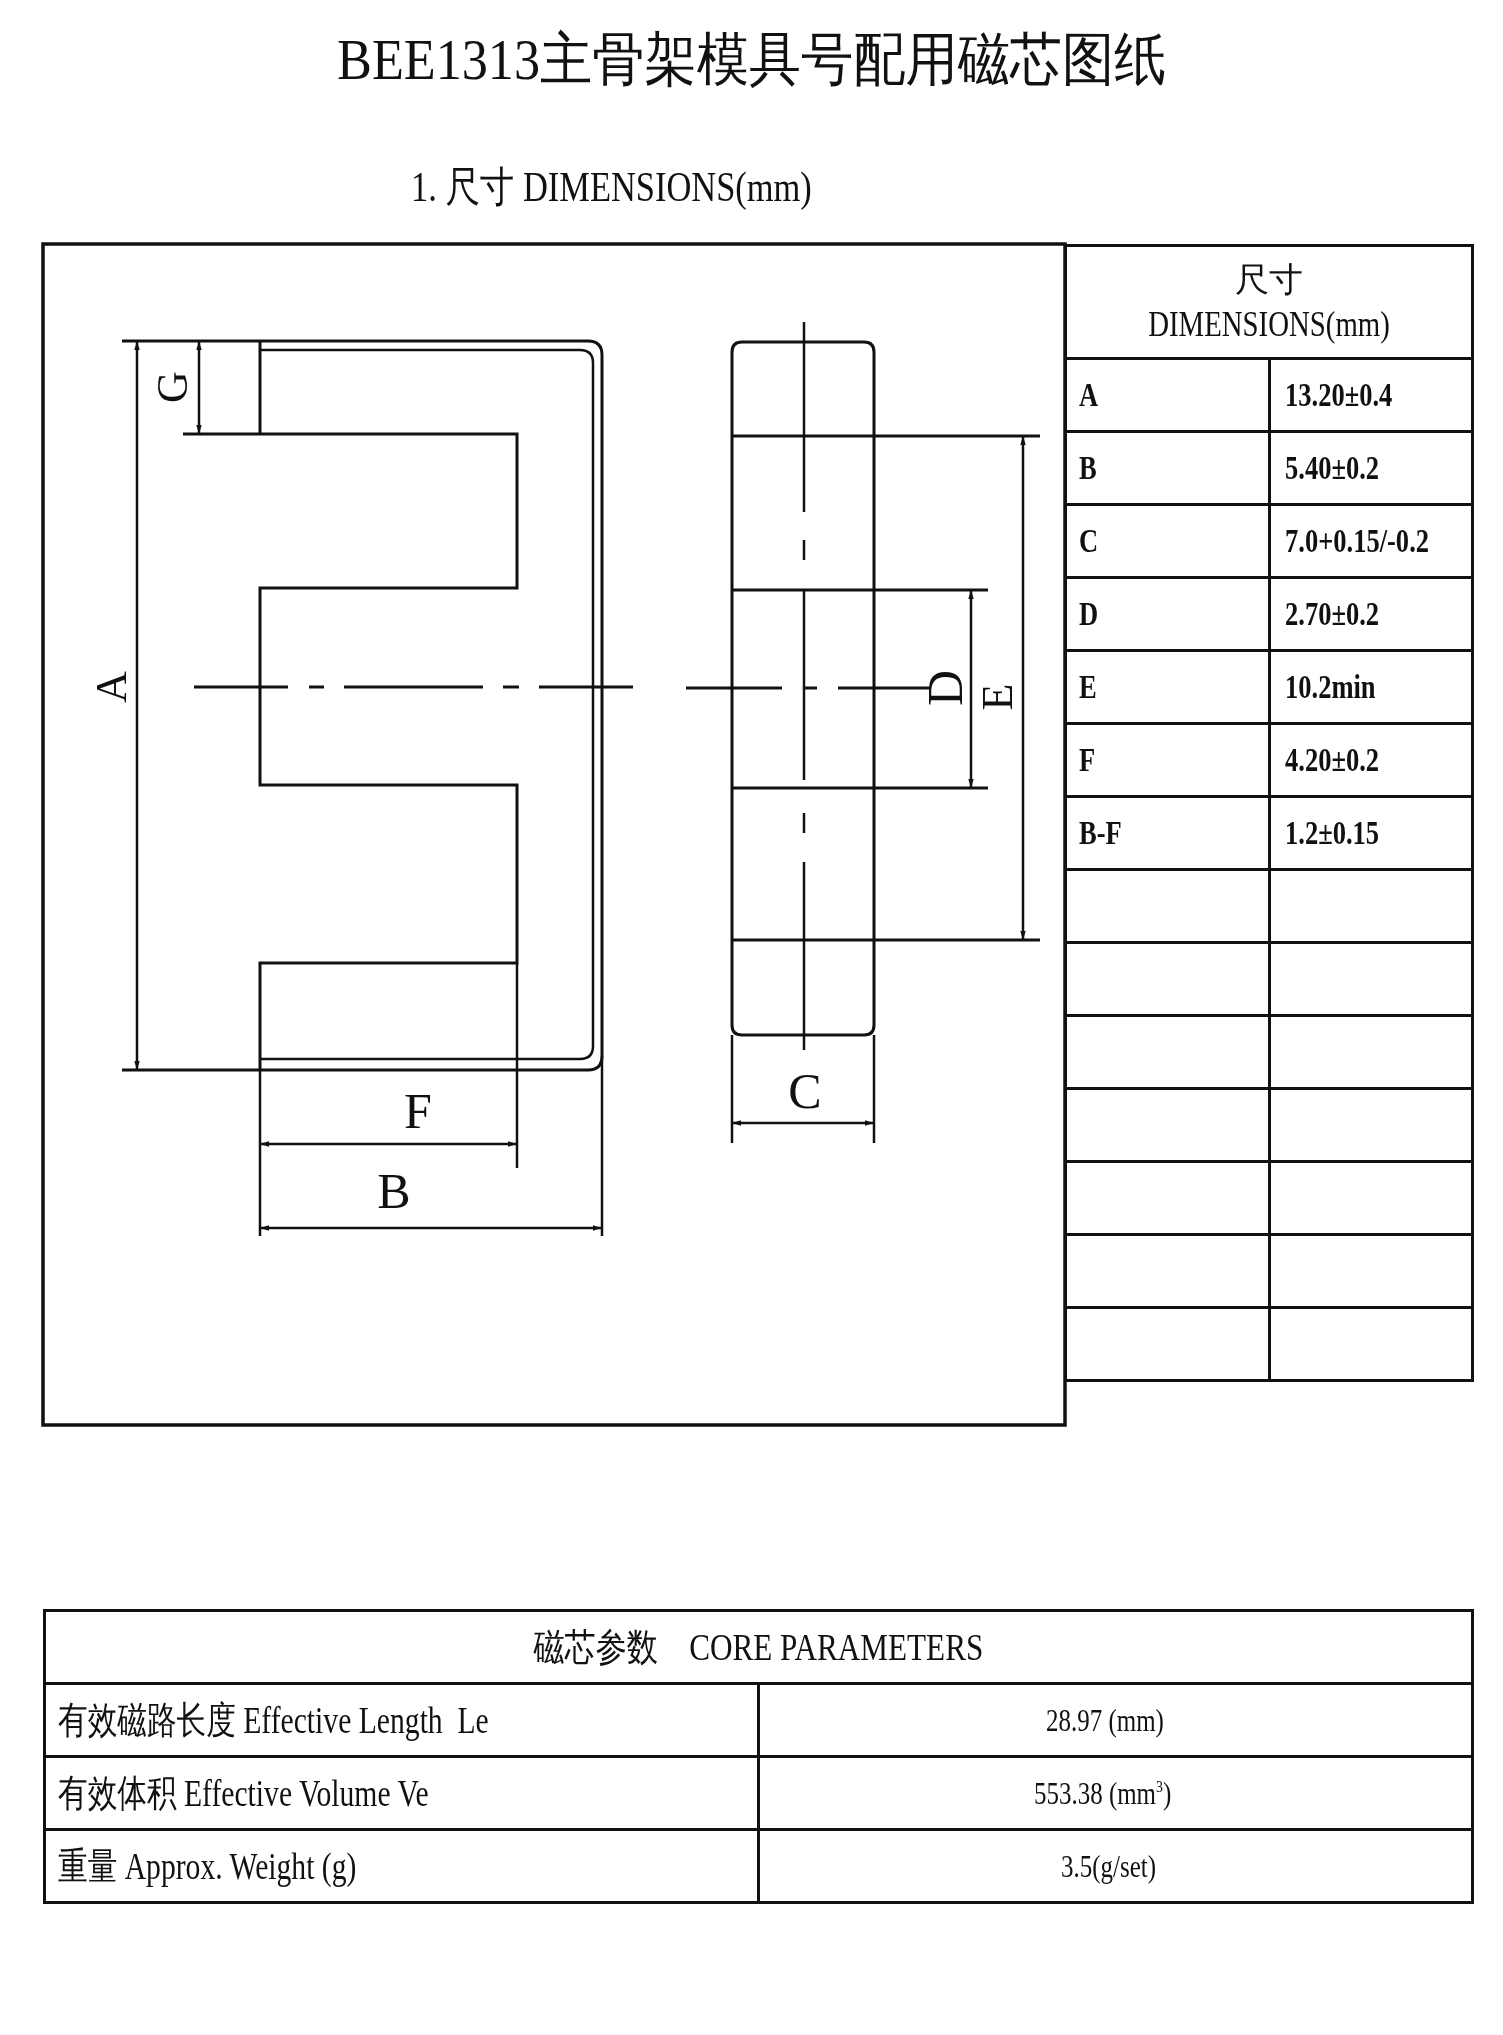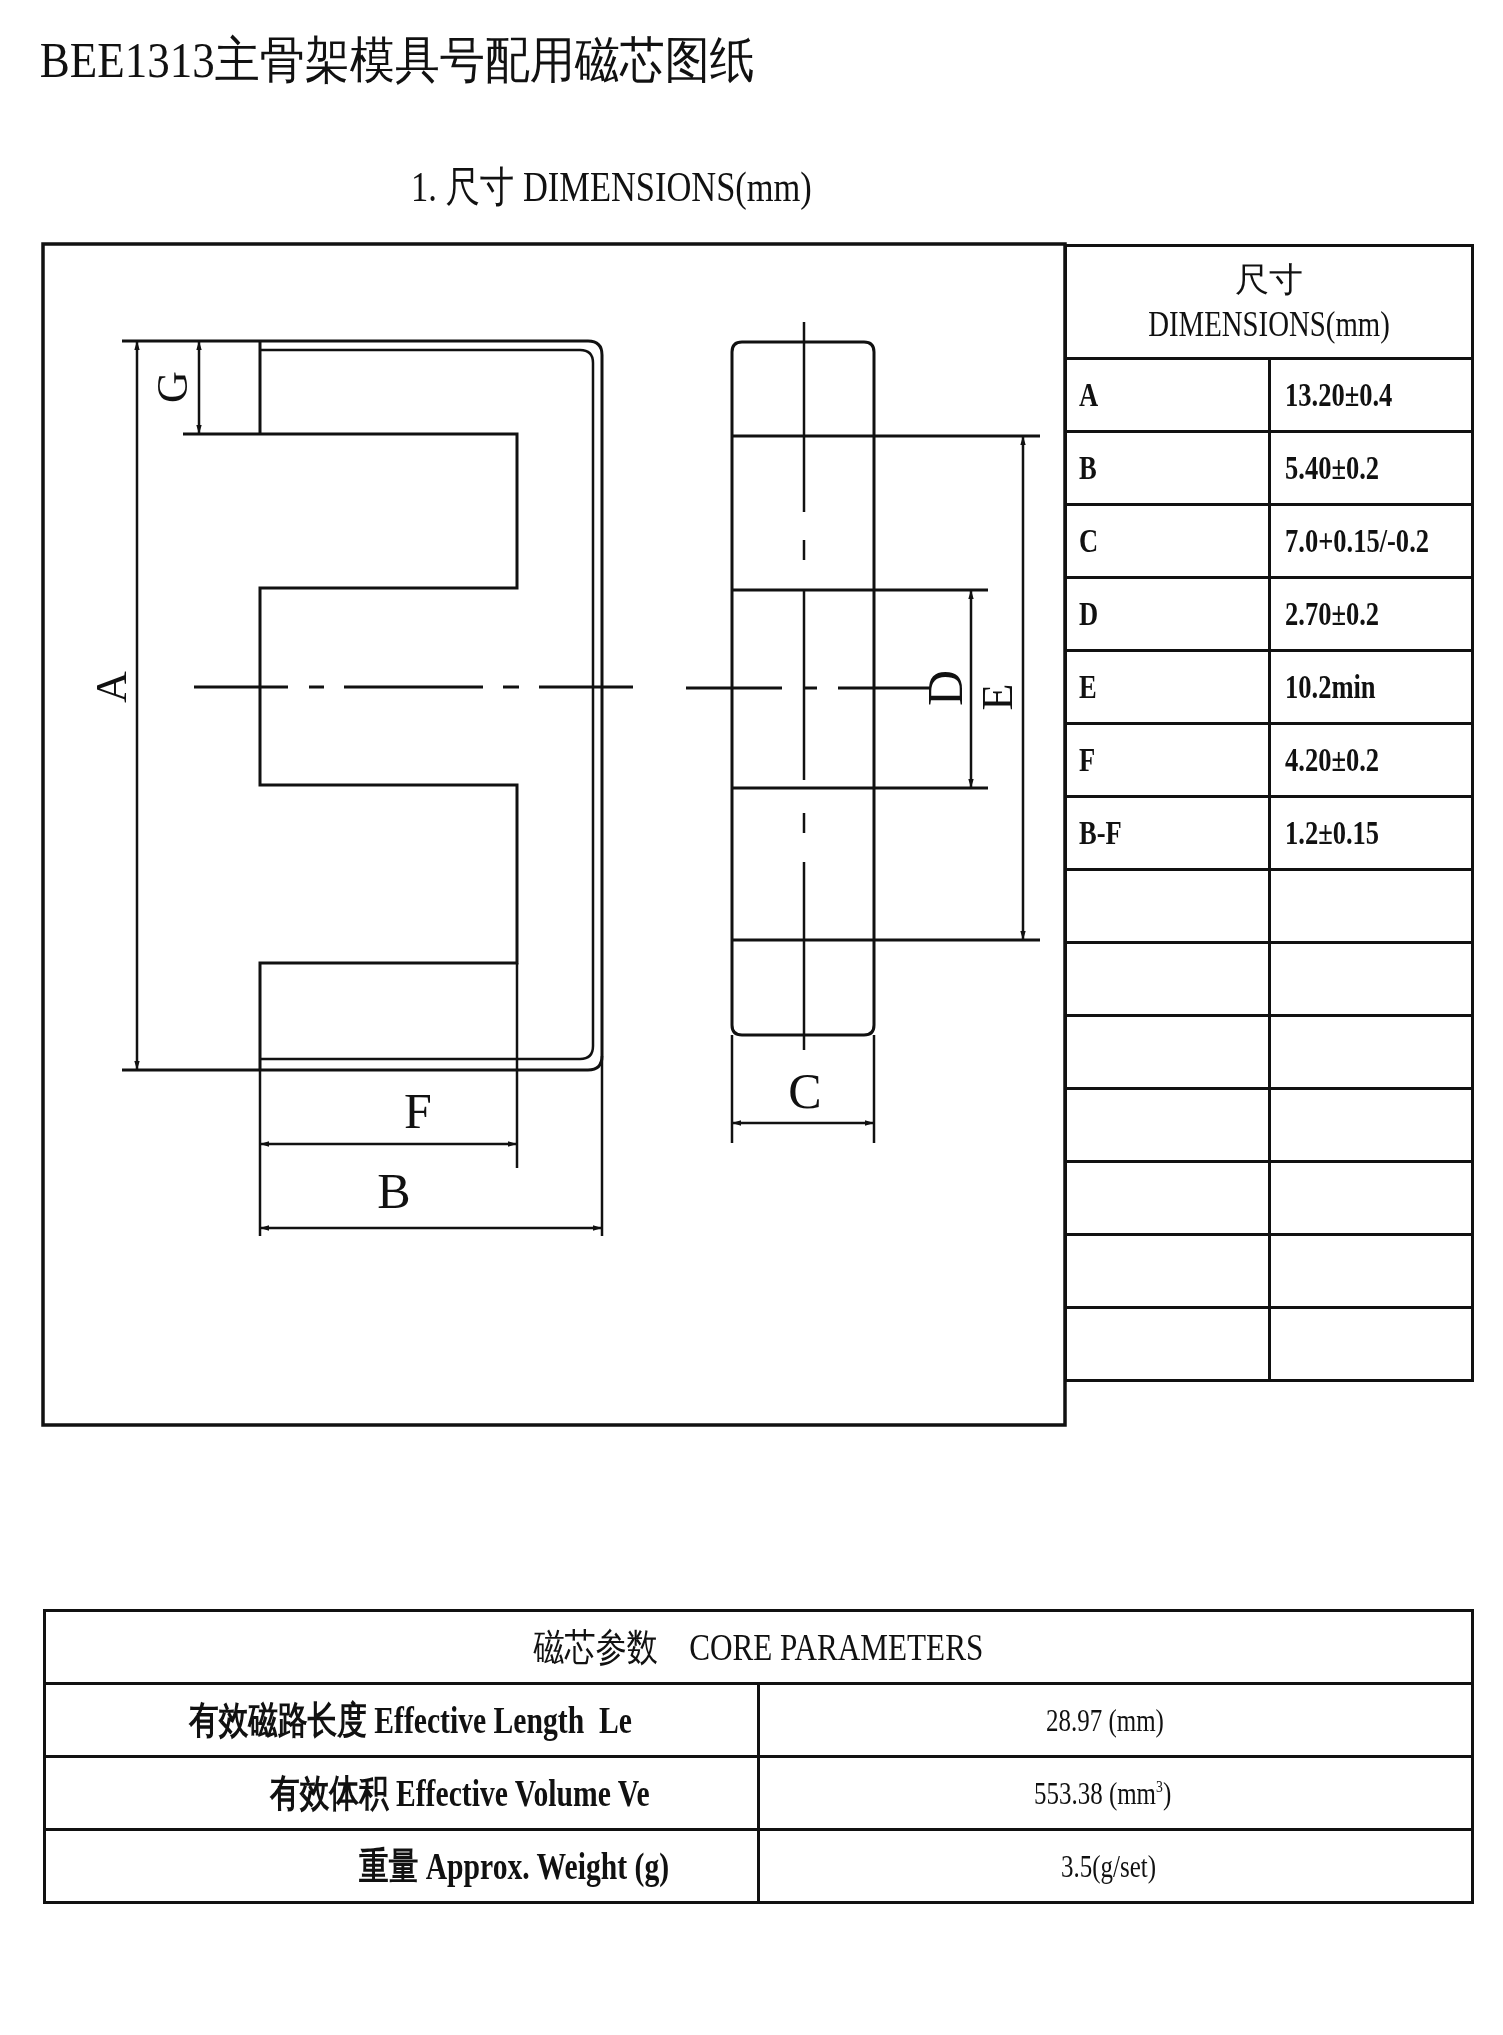--- a/index.html
+++ b/index.html
@@ -1,20 +1,20 @@
 <!DOCTYPE html>
 <html><head>
 <meta charset="utf-8">
 <style>
   html, body { margin: 0; padding: 0; background: #ffffff; }
   body { width: 1503px; height: 2035px; position: relative; overflow: hidden;
          font-family: "Liberation Serif", "DejaVu Serif", serif; color: #111; }
   .abs { position: absolute; }
-  .title { left: 0; width: 1503px; top: 30px; 
-           font-size: 50px; line-height: 60px; letter-spacing: 0px; }
+  .title { left: 0; width: 1503px; top: 30px; text-align: center;
+           font-size: 58px; line-height: 60px; letter-spacing: 0px; }
   .title span { display: inline-block; transform: scaleX(0.9); transform-origin: center; }
   .subtitle { left: 0; width: 1222px; top: 160px; text-align: center;
               font-size: 42px; line-height: 54px; }
   .subtitle span { display: inline-block; transform: scaleX(0.82); transform-origin: center; }
 
   svg.drawing { position: absolute; left: 0; top: 0; }
   svg text { font-family: "Liberation Serif", "DejaVu Serif", serif; fill: #111; }
 
   
   .dim-table { position: absolute; left: 1064px; top: 244px; width: 410px;
@@ -26,21 +26,21 @@
   .dim-key { width: 92px; padding-left: 12px !important; font-size: 34px; font-weight: bold; }
   .dim-val { padding-left: 14px !important; font-size: 34px; font-weight: bold; }
   .dim-val span, .dim-key span { display: inline-block; transform: scaleX(0.78); transform-origin: left center; white-space: nowrap; }
 
   
   .core-table { position: absolute; left: 43px; top: 1609px; width: 1431px;
                 border-collapse: collapse; table-layout: fixed; }
   .core-table td { border: 3px solid #111; height: 70px; padding: 0; vertical-align: middle; margin-left: 36px; }
   .core-hdr { text-align: center; font-size: 38px; }
   .core-hdr span { display: inline-block; transform: scaleX(0.82); }
-  .core-name { width: 684px; padding-left: 12px !important; font-size: 38px; font-weight: bold; text-align: right; }
+  .core-name { width: 684px; padding-left: 12px !important; font-size: 38px; font-weight: normal; }
   .core-val { padding-left: 12px !important; font-size: 32px; font-weight: normal; text-align: center; }
   .core-name span, .core-val span { display: inline-block; transform: scaleX(0.78); transform-origin: left center; white-space: pre; }
   sup { font-size: 0.55em; }
 </style>
 </head>
 <body>
 
 <div class="abs title"><span>BEE1313主骨架模具号配用磁芯图纸</span></div>
 <div class="abs subtitle"><span>1. 尺寸 DIMENSIONS(mm)</span></div>
 

